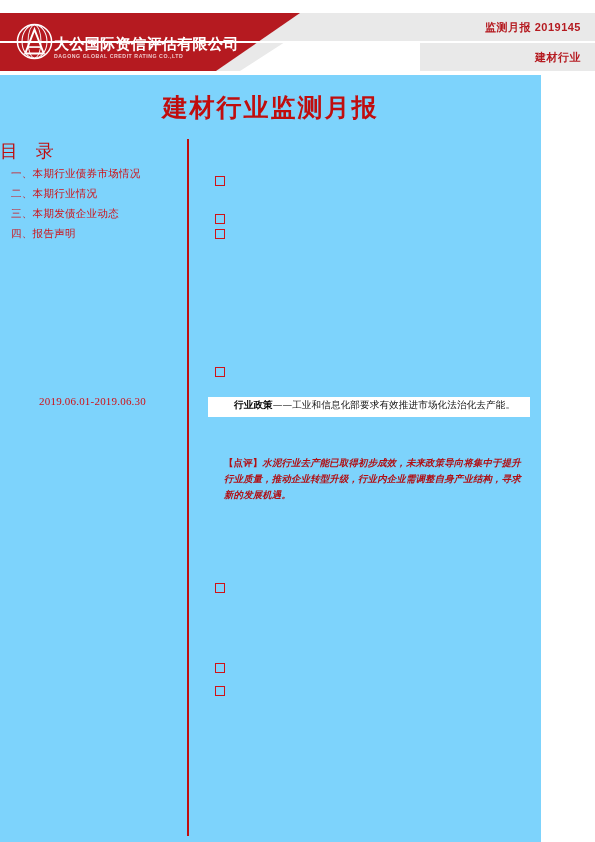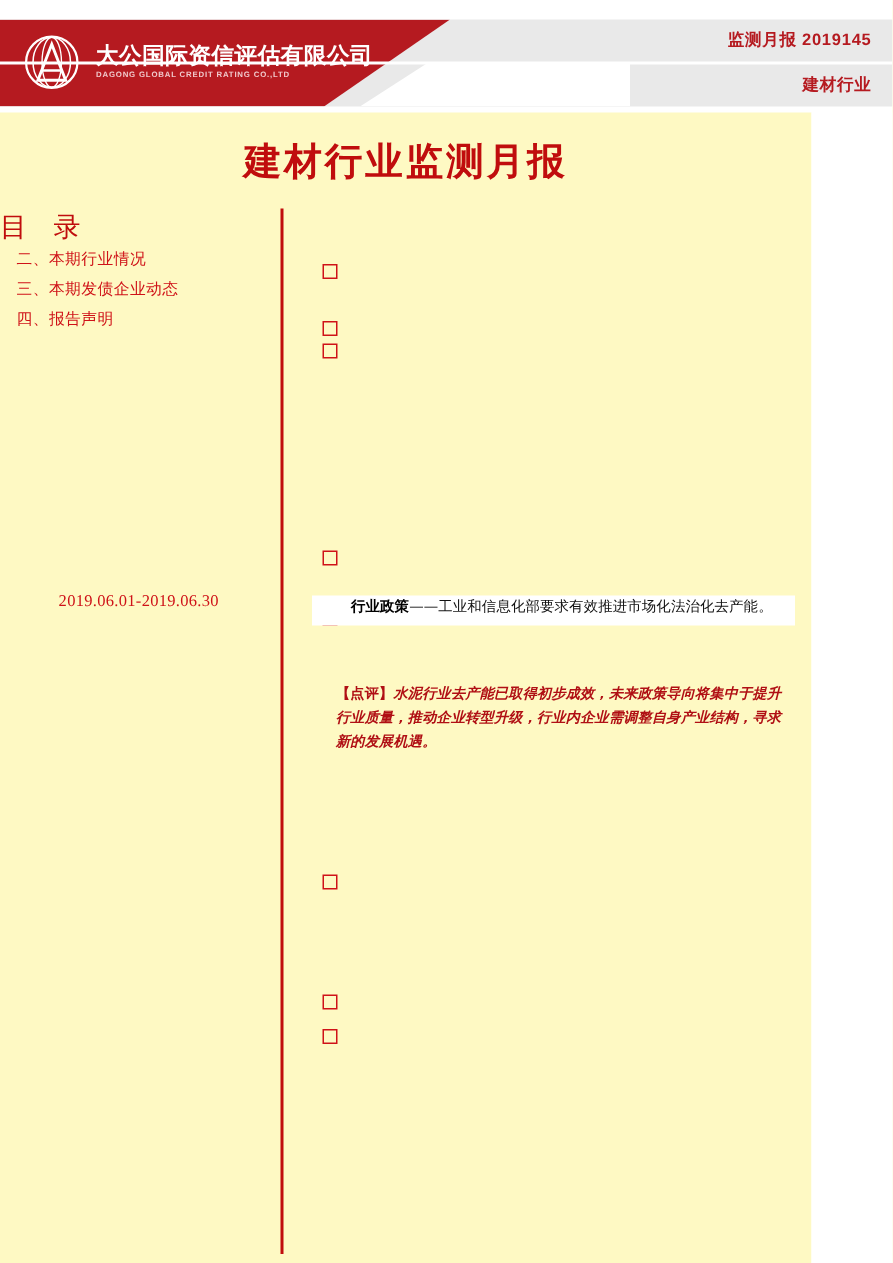--- a/index.html
+++ b/index.html
@@ -24,28 +24,28 @@
   }
   .hdr-white-split{position:absolute;left:0;top:28px;width:595px;height:2px;background:#ffffff;}
   .hdr-line1{
     position:absolute;right:14px;top:0;height:28px;line-height:28px;
     color:#b51a20;font-size:11px;font-weight:bold;letter-spacing:.5px;white-space:nowrap;
   }
   .hdr-line2{
     position:absolute;right:14px;top:30px;height:28px;line-height:28px;
     color:#b51a20;font-size:11px;font-weight:bold;letter-spacing:.5px;white-space:nowrap;text-align:right;
   }
-  .logo-wrap{position:absolute;left:16px;top:10px;display:flex;align-items:center;gap:11px;}
+  .logo-wrap{position:absolute;left:16px;top:10px;display:flex;align-items:flex-end;gap:1px;}
   .logo-mark{width:37px;height:37px;flex:0 0 auto;}
   .logo-txt{display:flex;flex-direction:column;justify-content:center;}
   .logo-cn{color:#ffffff;font-size:15px;font-weight:bold;letter-spacing:.4px;line-height:17px;white-space:nowrap;}
   .logo-en{color:#f0c9cb;font-size:5.2px;font-weight:bold;letter-spacing:.55px;line-height:8px;white-space:nowrap;}
 
   
-  .canvas{position:absolute;left:0;top:75px;width:541px;height:767px;background:#fef9c3;}
+  .canvas{position:absolute;left:0;top:75px;width:541px;height:767px;background:#7dd3fc;}
   .canvas-edge{position:absolute;left:541px;top:75px;width:54px;height:767px;background:#ffffff;}
 
   .doc-title{
     position:absolute;left:0;top:16px;width:541px;text-align:center;
     color:#c00d0d;font-size:25px;font-weight:bold;letter-spacing:2px;
     font-family:"DejaVu Sans",sans-serif;
   }
 
   .divider{position:absolute;left:187px;top:64px;width:2px;height:697px;background:#c00d0d;}
 
@@ -140,20 +140,21 @@
     <div class="doc-title">建材行业监测月报</div>
 
     <div class="divider"></div>
 
     <div class="left">
 
       <div class="lbl-head">目    录</div>
 
       <div class="toc">
         <ul class="toc-list">
+          <li>一、本期行业债券市场情况</li>
           <li>二、本期行业情况</li>
           <li>三、本期发债企业动态</li>
           <li>四、报告声明</li>
         </ul>
       </div>
 
       <div class="sec-cycle">
         <div class="cycle-val">2019.06.01-2019.06.30</div>
       </div>
 

